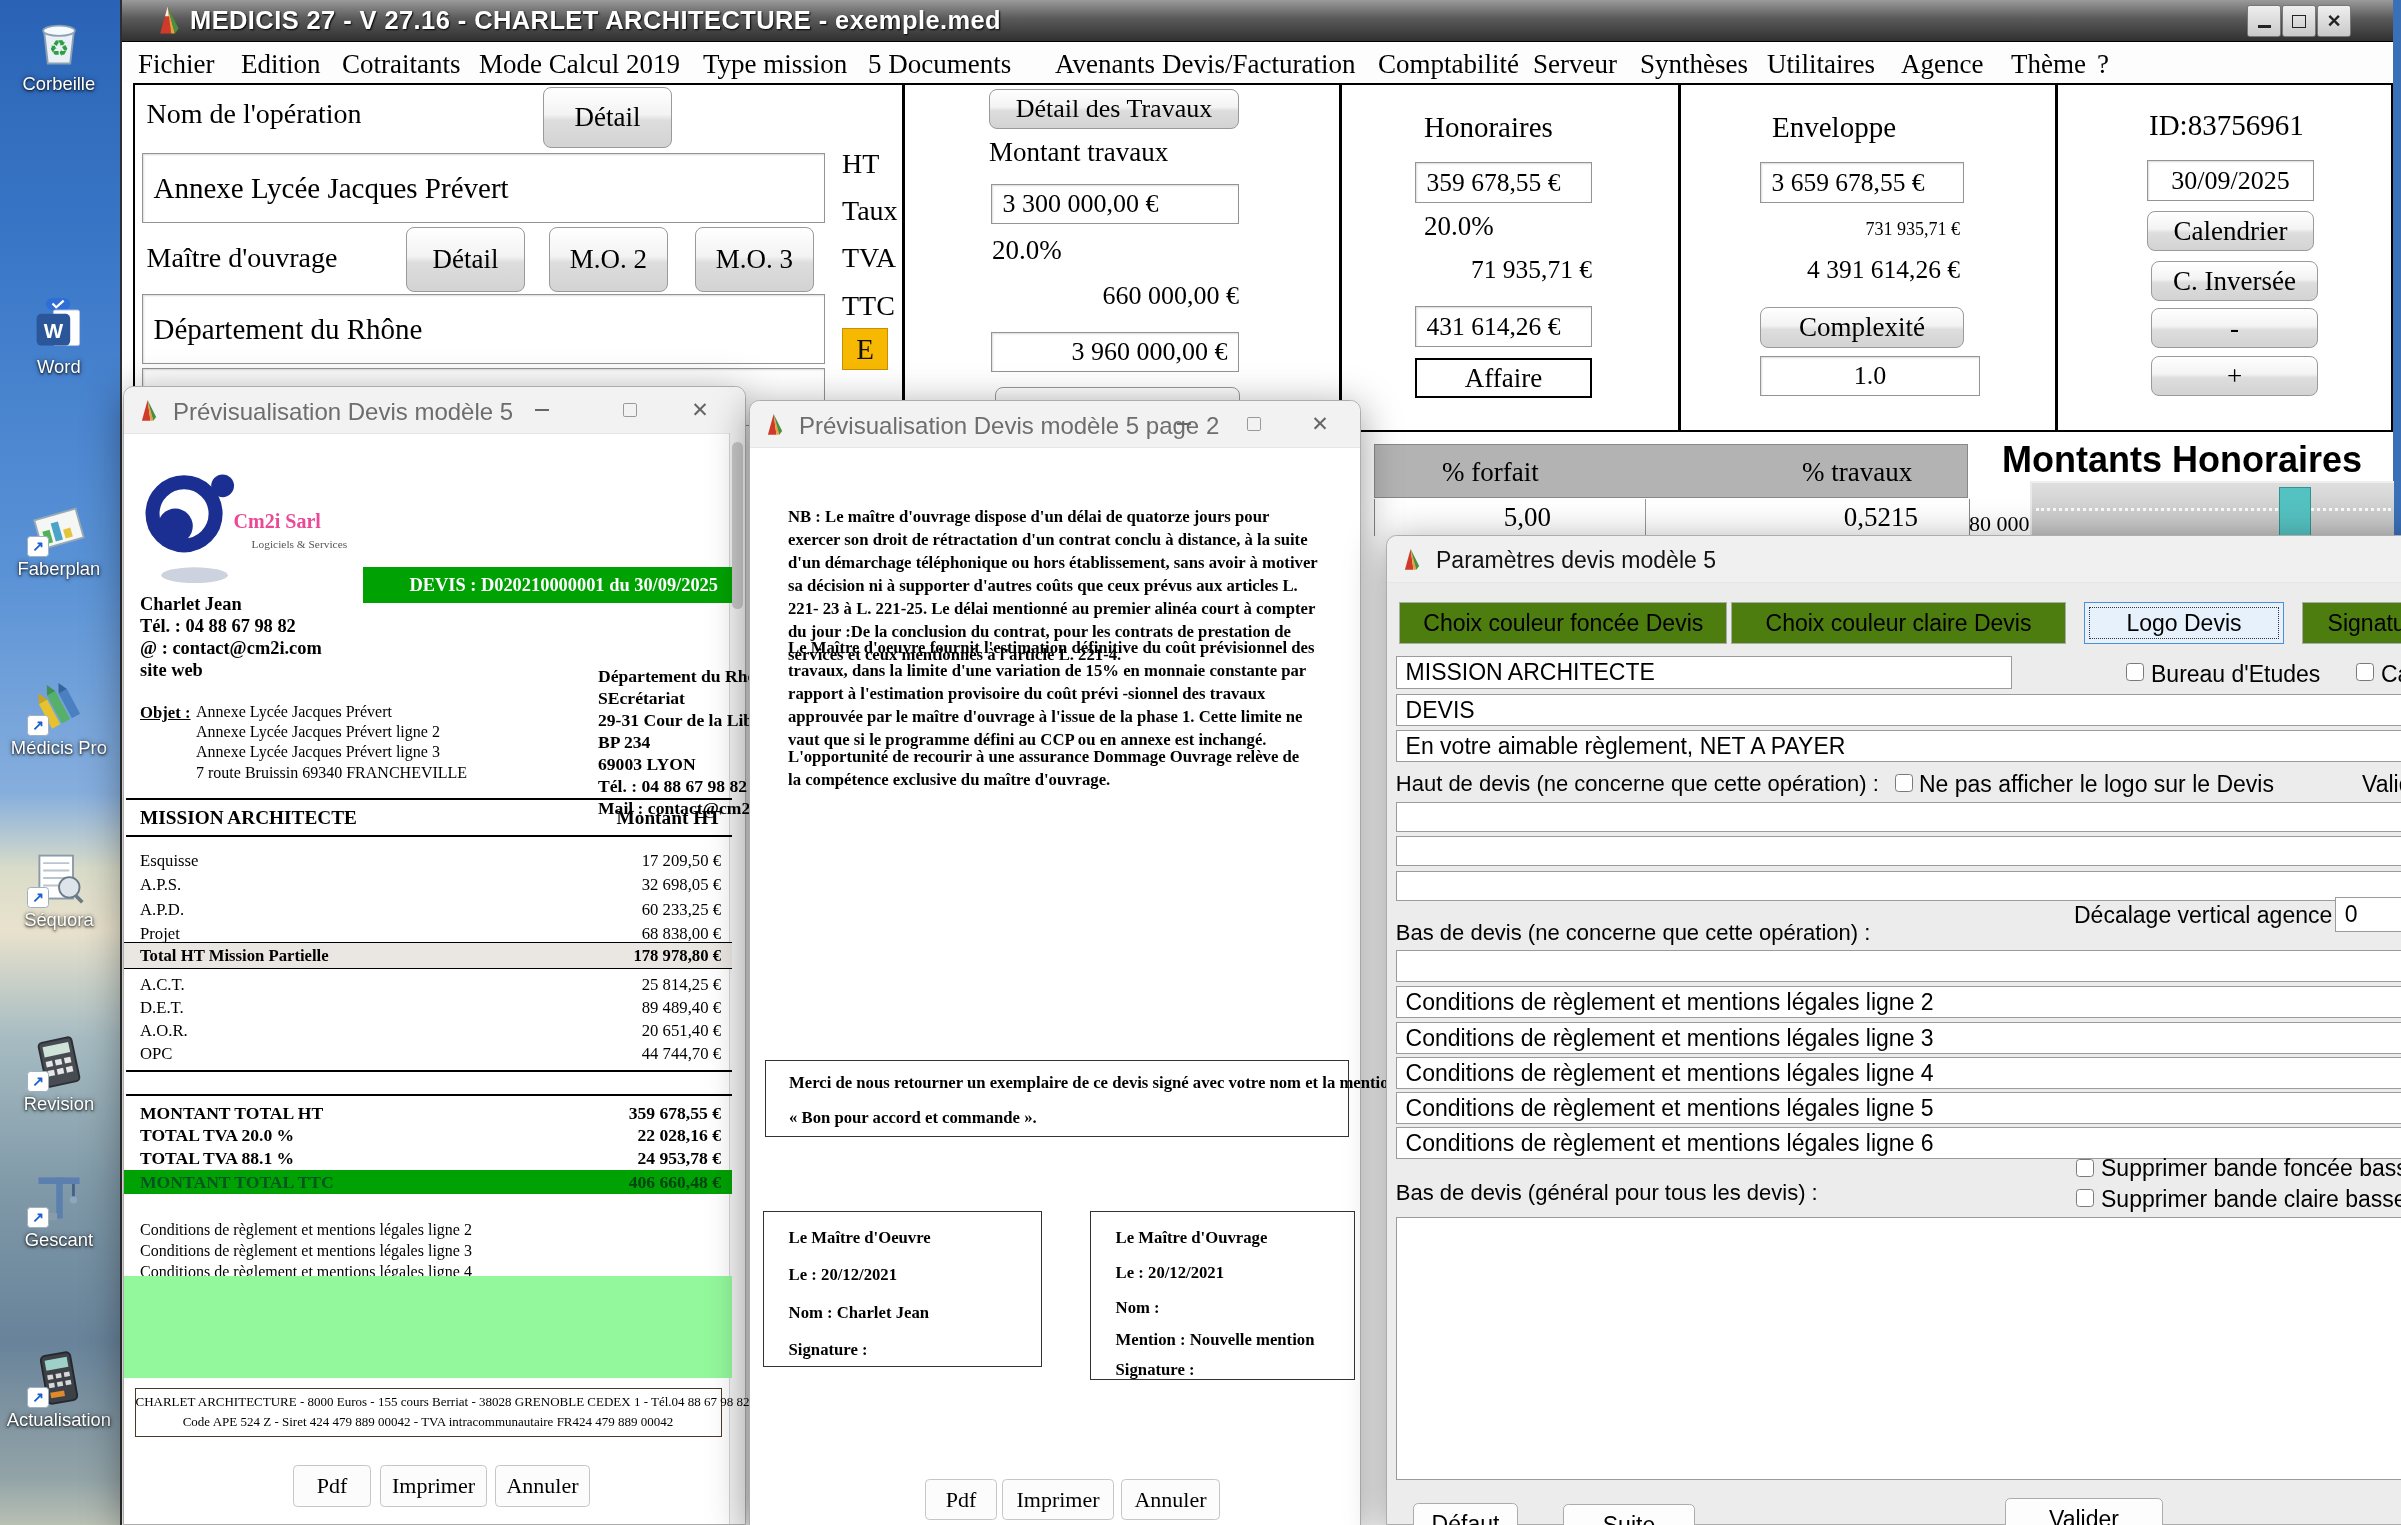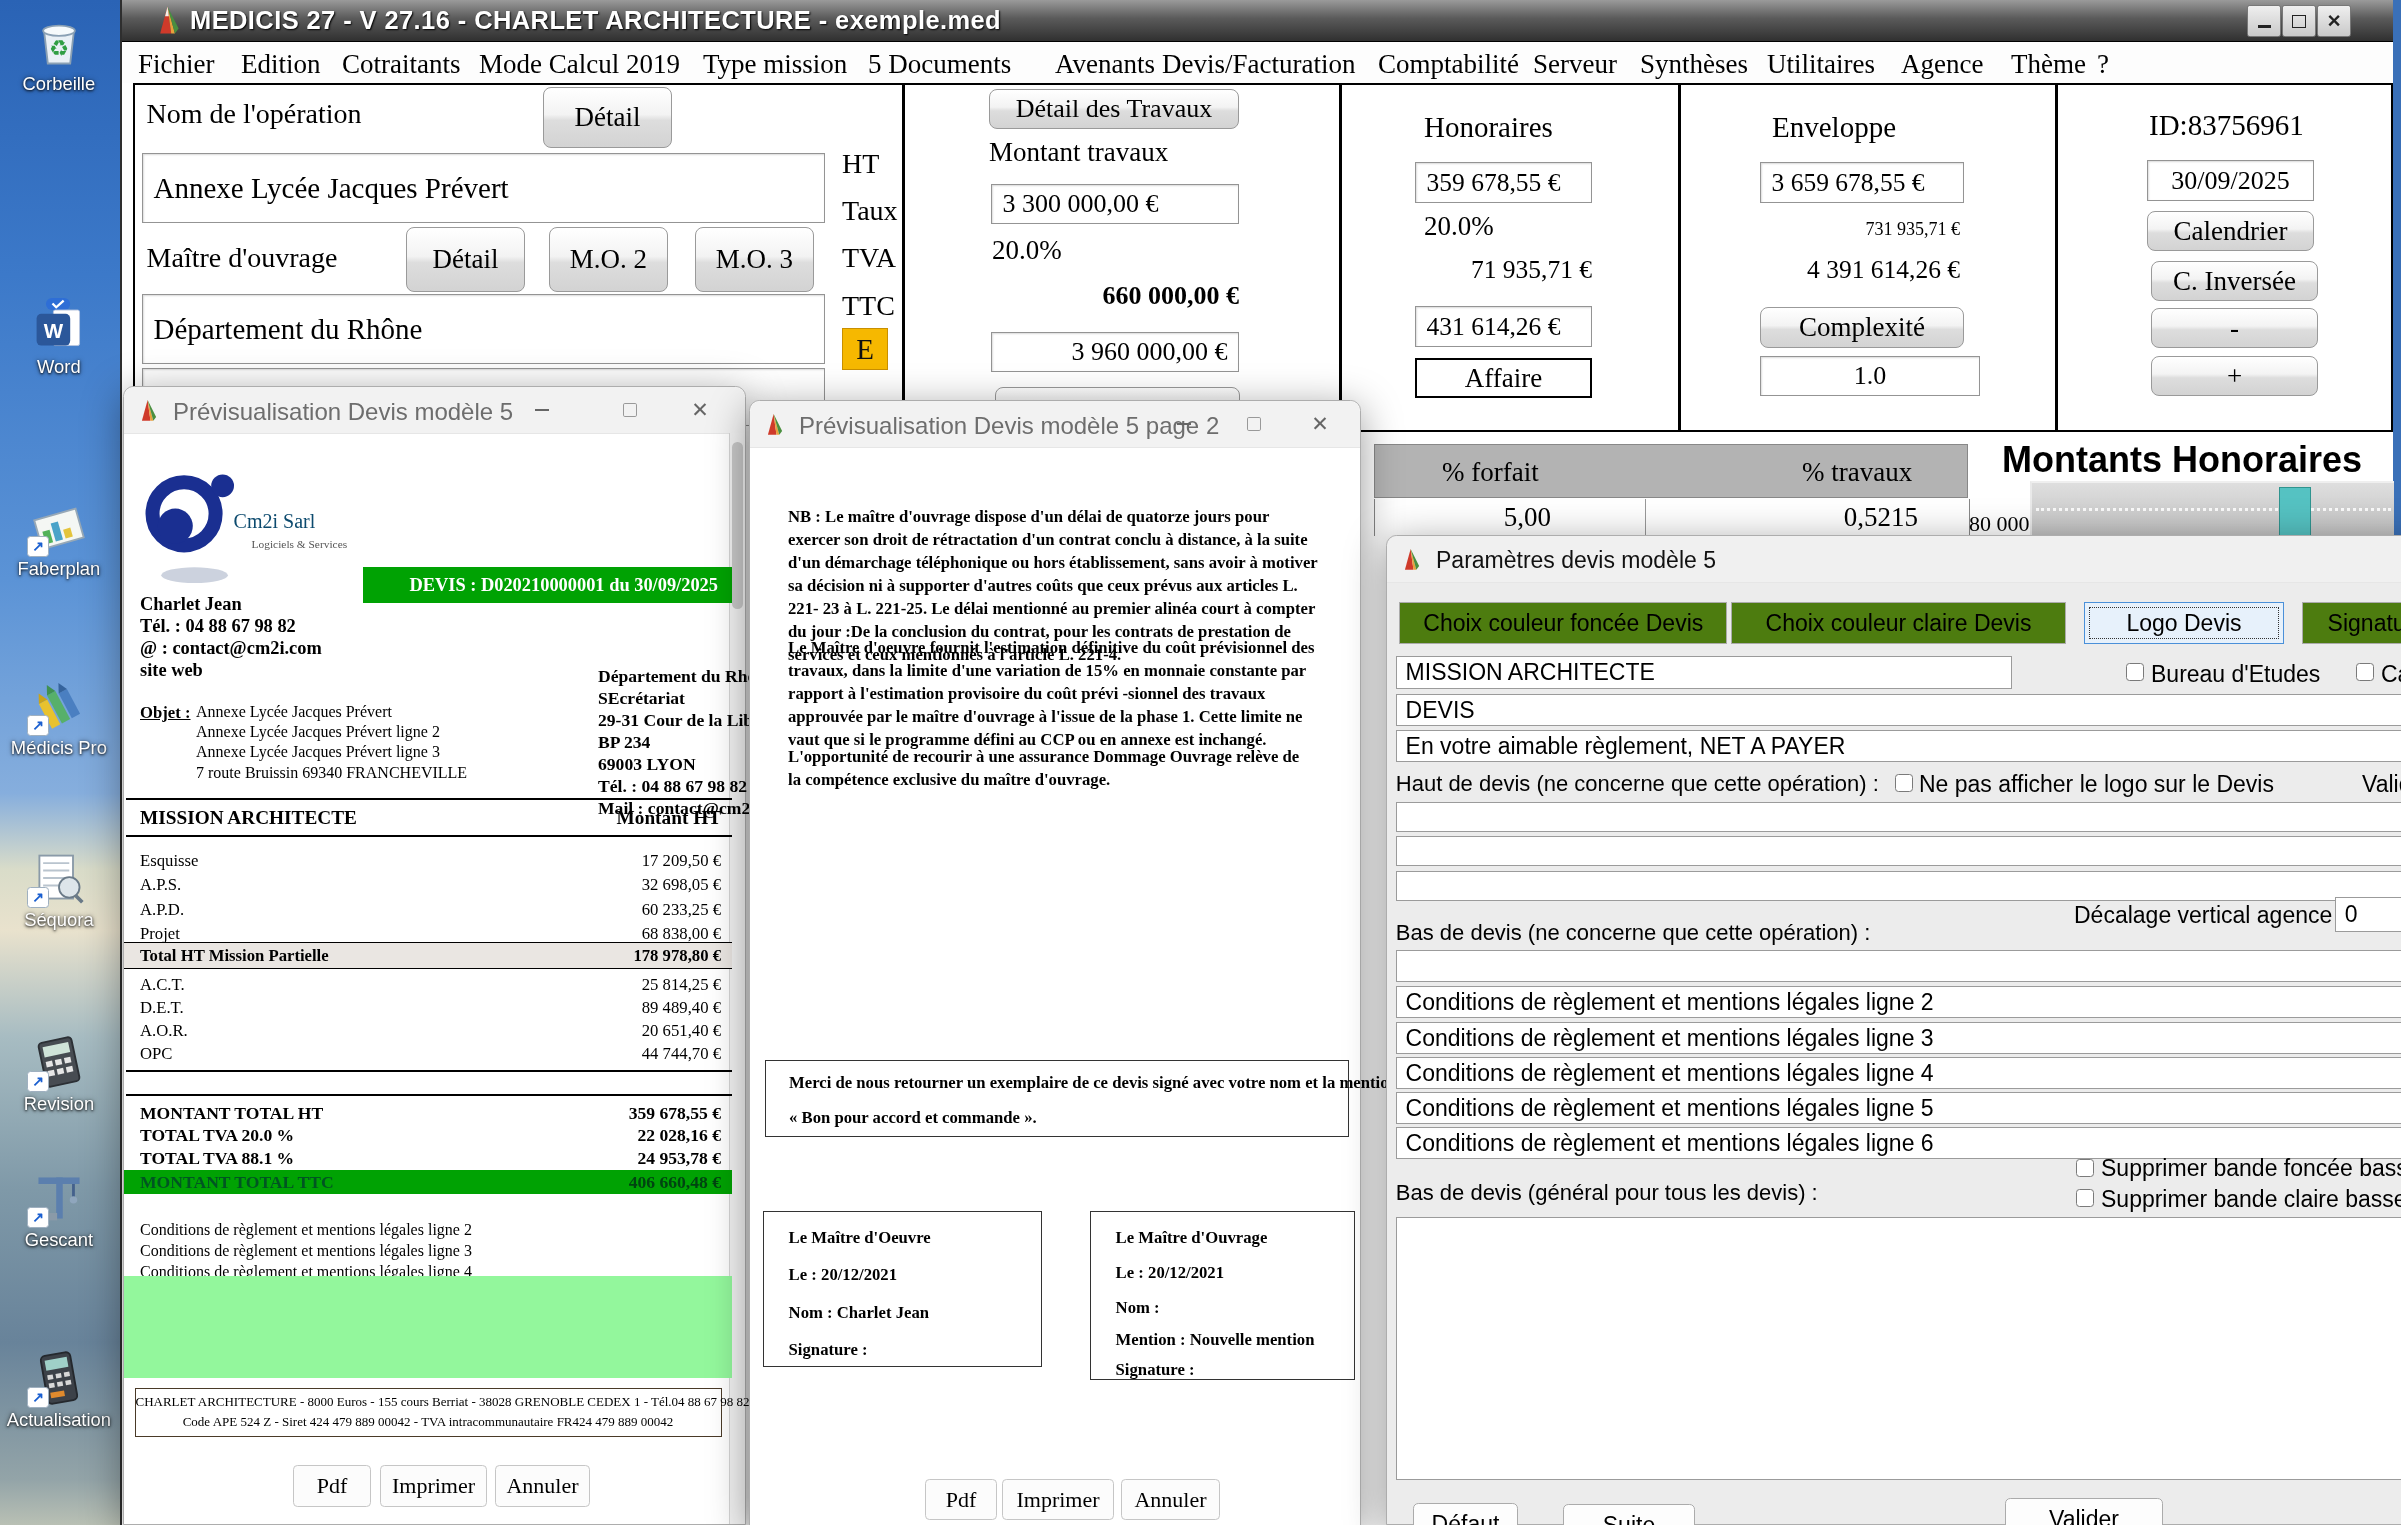--- a/index.html
+++ b/index.html
@@ -266,21 +266,21 @@
     <span class="slbl" style="left:720px;top:148px;">HT</span>
     <span class="slbl" style="left:720px;top:195px;">Taux</span>
     <span class="slbl" style="left:720px;top:242px;">TVA</span>
     <span class="slbl" style="left:720px;top:290px;">TTC</span>
     <div id="ebadge" class="abs" style="left:720px;top:328px;width:44px;height:40px;">E</div>
 
     <div class="btn3d" style="left:867px;top:89px;width:250px;height:40px;font-size:26px;">Détail des Travaux</div>
     <span class="slbl" style="left:867px;top:137px;font-size:27px;">Montant travaux</span>
     <div class="field" style="left:869px;top:184px;width:248px;height:40px;">3 300 000,00 €</div>
     <span class="slbl" style="left:870px;top:235px;font-size:27px;">20.0%</span>
-    <div class="rval" style="left:933px;top:281px;width:184px;font-weight:bold;">660 000,00 €</div>
+    <div class="rval" style="left:933px;top:281px;width:184px;">660 000,00 €</div>
     <div class="field" style="left:869px;top:332px;width:248px;height:40px;justify-content:flex-end;">3 960 000,00 €</div>
     <div class="btn3d" style="left:873px;top:387px;width:245px;height:44px;"></div>
 
     <span class="slbl" style="left:1302px;top:111px;font-size:29px;">Honoraires</span>
     <div class="field" style="left:1293px;top:162px;width:177px;height:41px;font-size:25.5px;">359 678,55 €</div>
     <span class="slbl" style="left:1302px;top:211px;font-size:27px;">20.0%</span>
     <div class="rval" style="left:1321px;top:255px;width:149px;font-size:25.5px;">71 935,71 €</div>
     <div class="field" style="left:1293px;top:306px;width:177px;height:41px;font-size:25.5px;">431 614,26 €</div>
     <div class="abs" style="left:1293px;top:358px;width:177px;height:40px;background:#fff;border:2.6px solid #000;display:flex;align-items:center;justify-content:center;font-family:'Liberation Serif',serif;font-size:27px;box-sizing:border-box;cursor:pointer;">Affaire</div>
 
@@ -336,21 +336,21 @@
       <div class="sbthumb" style="left:1.8px;top:8.8px;width:11.4px;height:167px;"></div>
     </div>
 
     <div class="abs" style="left:17.6px;top:81px;">
       <svg width="184" height="132" viewBox="0 0 210 150">
         <circle cx="48" cy="52" r="36" fill="none" stroke="#1a2f91" stroke-width="16"></circle>
         <circle cx="92" cy="20" r="13" fill="#1a2f91"></circle>
         <circle cx="38" cy="66" r="20" fill="#1a2f91"></circle>
         <ellipse cx="60" cy="122" rx="38" ry="9" fill="#aab4c8" opacity=".6"></ellipse>
       </svg>
-      <span class="doc" style="left:92px;top:42px;font-size:20px;font-weight:normal;color:#0c4a6e;">Cm2i Sarl</span>
+      <span class="doc" style="left:92px;top:42px;font-size:20px;font-weight:bold;color:#ec4899;">Cm2i Sarl</span>
       <span class="doc" style="left:110px;top:70px;font-size:11.4px;color:#555;">Logiciels &amp; Services</span>
     </div>
 
     <div class="gbanner" style="left:239px;top:180px;width:369px;height:36px;font-size:18.4px;">DEVIS : D020210000001 du 30/09/2025</div>
 
     <div class="doc" style="left:16px;top:207px;font-size:18.4px;font-weight:bold;">Charlet Jean</div>
     <div class="doc" style="left:16px;top:229px;font-size:18.4px;font-weight:bold;">Tél. : 04 88 67 98 82</div>
     <div class="doc" style="left:16px;top:251px;font-size:18.4px;font-weight:bold;">@ : contact@cm2i.com</div>
     <div class="doc" style="left:16px;top:273px;font-size:18.4px;font-weight:bold;">site web</div>
 

